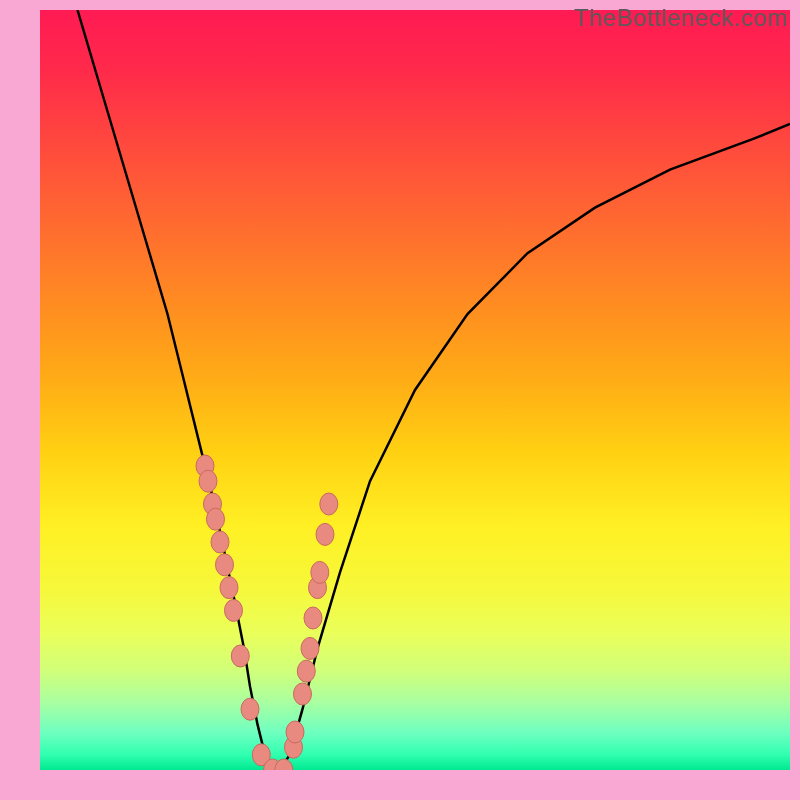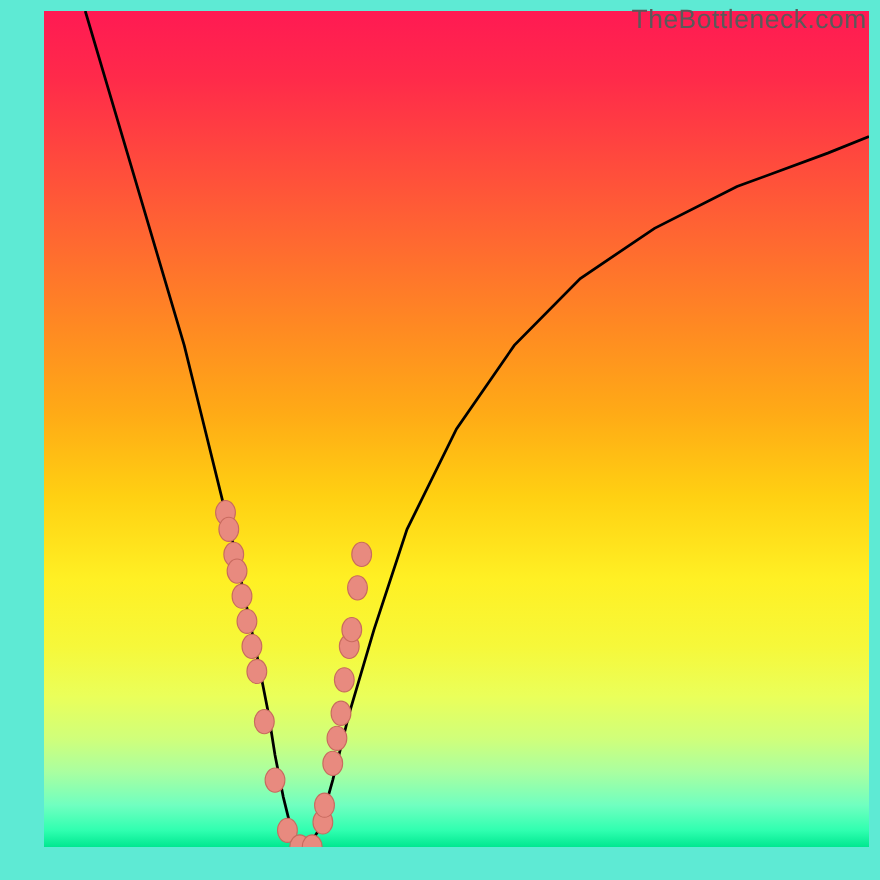--- a/index.html
+++ b/index.html
@@ -10,21 +10,21 @@
     background: #000;
     overflow: hidden;
     font-family: Arial, Helvetica, sans-serif;
   }
   .frame {
     position: absolute;
     left: 0;
     top: 0;
     width: 800px;
     height: 800px;
-    background: #5eead4;
+    background: #f9a8d4;
   }
   .plot {
     position: absolute;
     left: 40px;
     top: 10px;
     width: 750px;
     height: 760px;
     background: linear-gradient(to bottom,
       #ff1a53 0%,
       #ff2a4a 8%,

